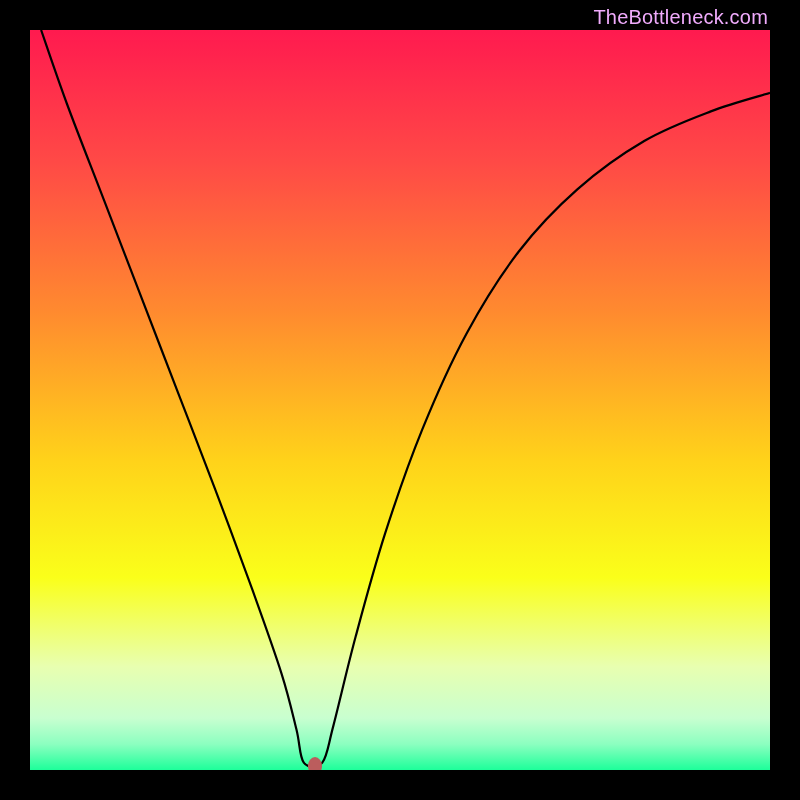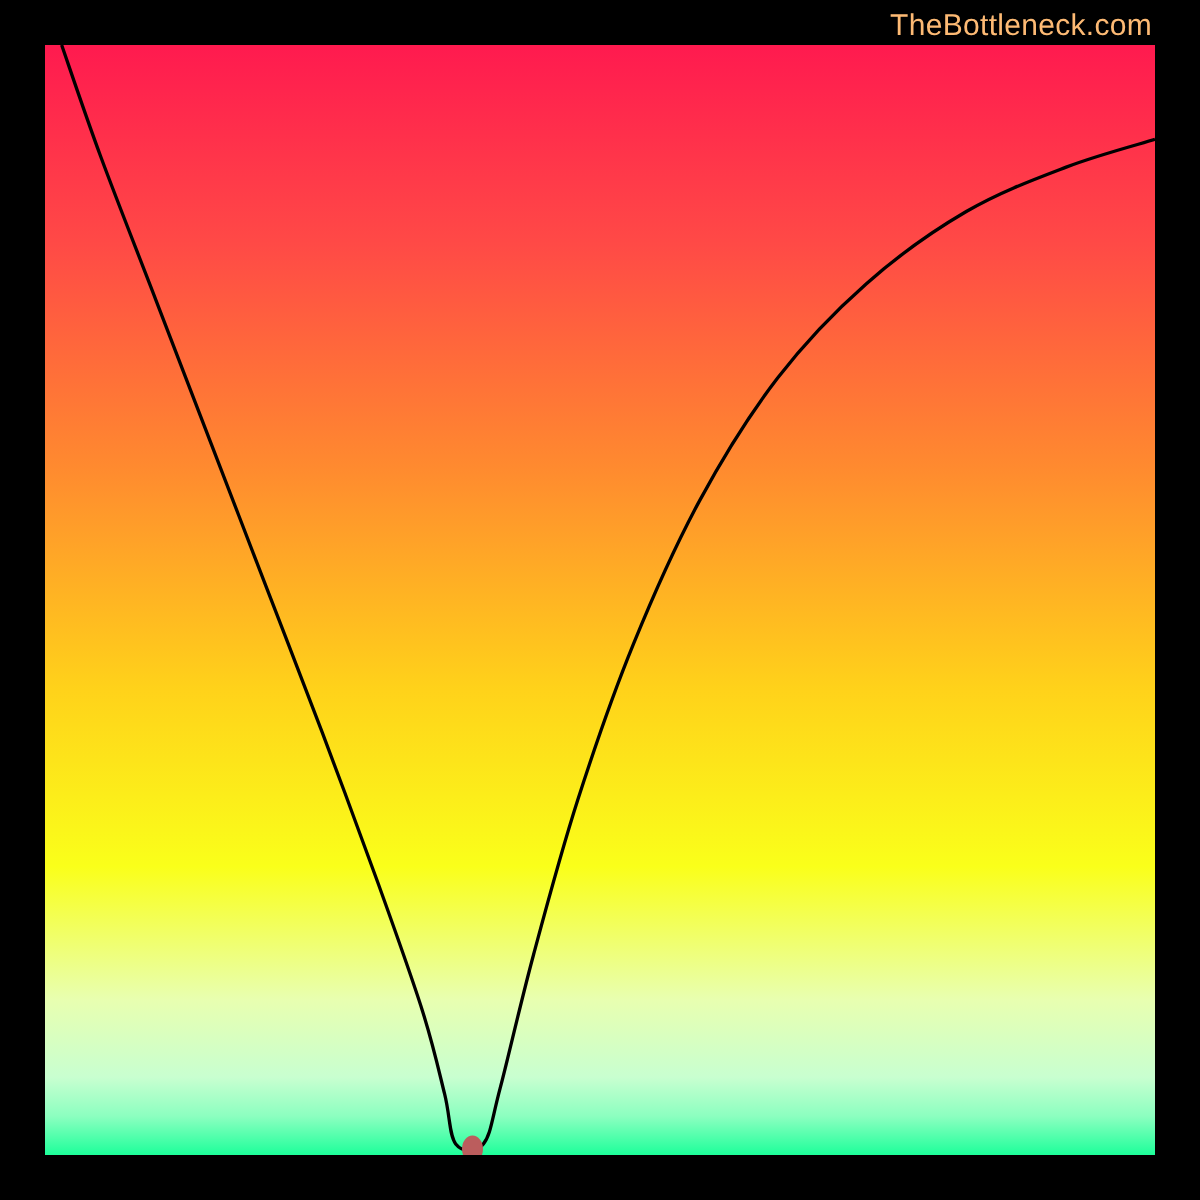--- a/index.html
+++ b/index.html
@@ -34,21 +34,21 @@
     width: 100%;
     height: 100%;
   }
 
   .watermark {
     position: absolute;
     top: 6px;
     right: 32px;
     font-size: 20px;
     font-weight: 400;
-    color: #fdba74;
+    color: #f0abfc;
     letter-spacing: 0.2px;
   }
 
   .marker {
     position: absolute;
     width: 14px;
     height: 18px;
     border-radius: 50%;
     transform: translate(-50%, -50%);
   }

